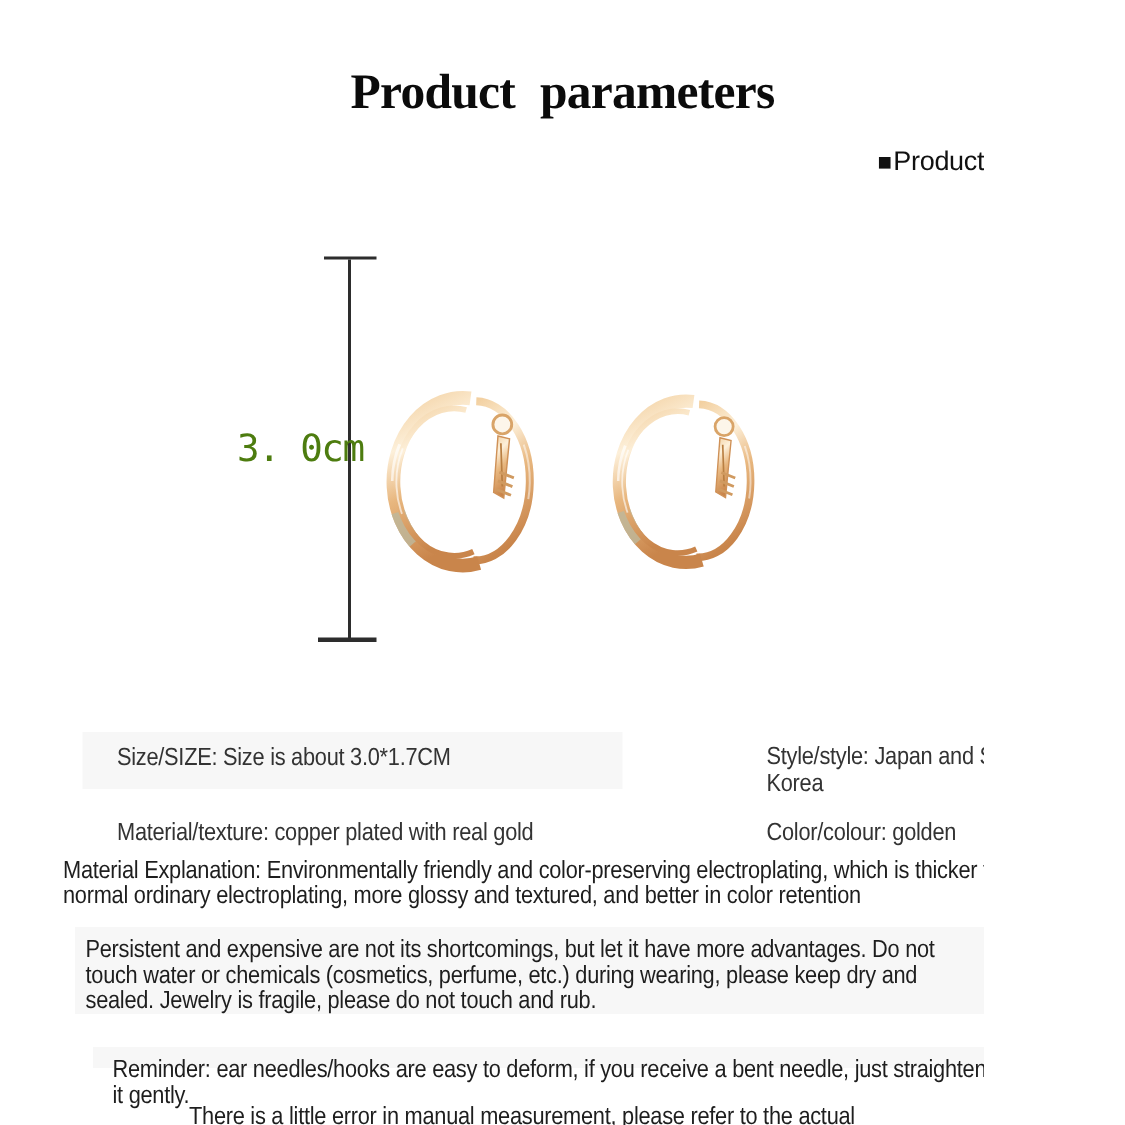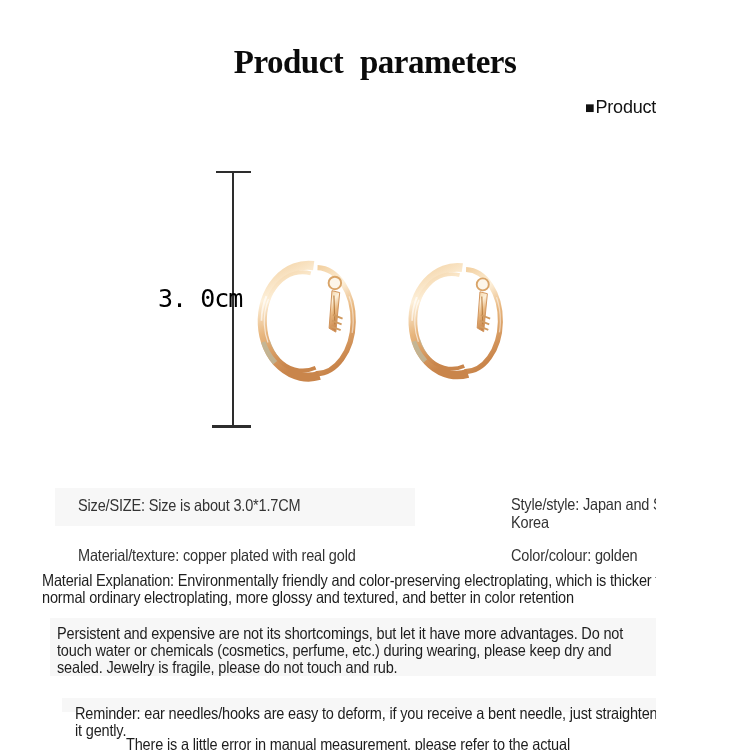--- a/index.html
+++ b/index.html
@@ -16,21 +16,21 @@
     position:absolute;top:73px;left:0;width:750px;text-align:right;
     font-size:18px;letter-spacing:-0.2px;color:#111;
   }
   .subtitle .bullet{font-size:16px;margin-right:1px;}
   
   .measure-line{position:absolute;left:232px;top:149px;width:2px;height:253px;background:#2d2d2d;}
   .measure-cap-top{position:absolute;left:216px;top:147px;width:35px;height:2px;background:#2d2d2d;}
   .measure-cap-bottom{position:absolute;left:212px;top:401px;width:39px;height:3px;background:#2d2d2d;}
   .measure-label{
     position:absolute;left:158px;top:260px;
-    font-family:"DejaVu Sans Mono",monospace;font-size:25px;color:#000000;letter-spacing:-1px;
+    font-family:"DejaVu Sans Mono",monospace;font-size:25px;color:#4d7c0f;letter-spacing:-1px;
   }
   
   .earring{position:absolute;}
   .earring.e1{left:252px;top:234px;width:106px;height:127px;}
   .earring.e2{left:403px;top:237px;width:102px;height:121px;}
   
   .patch{position:absolute;background:#f7f7f7;}
   
   .txt{
     position:absolute;white-space:pre;line-height:17px;font-size:16.5px;

